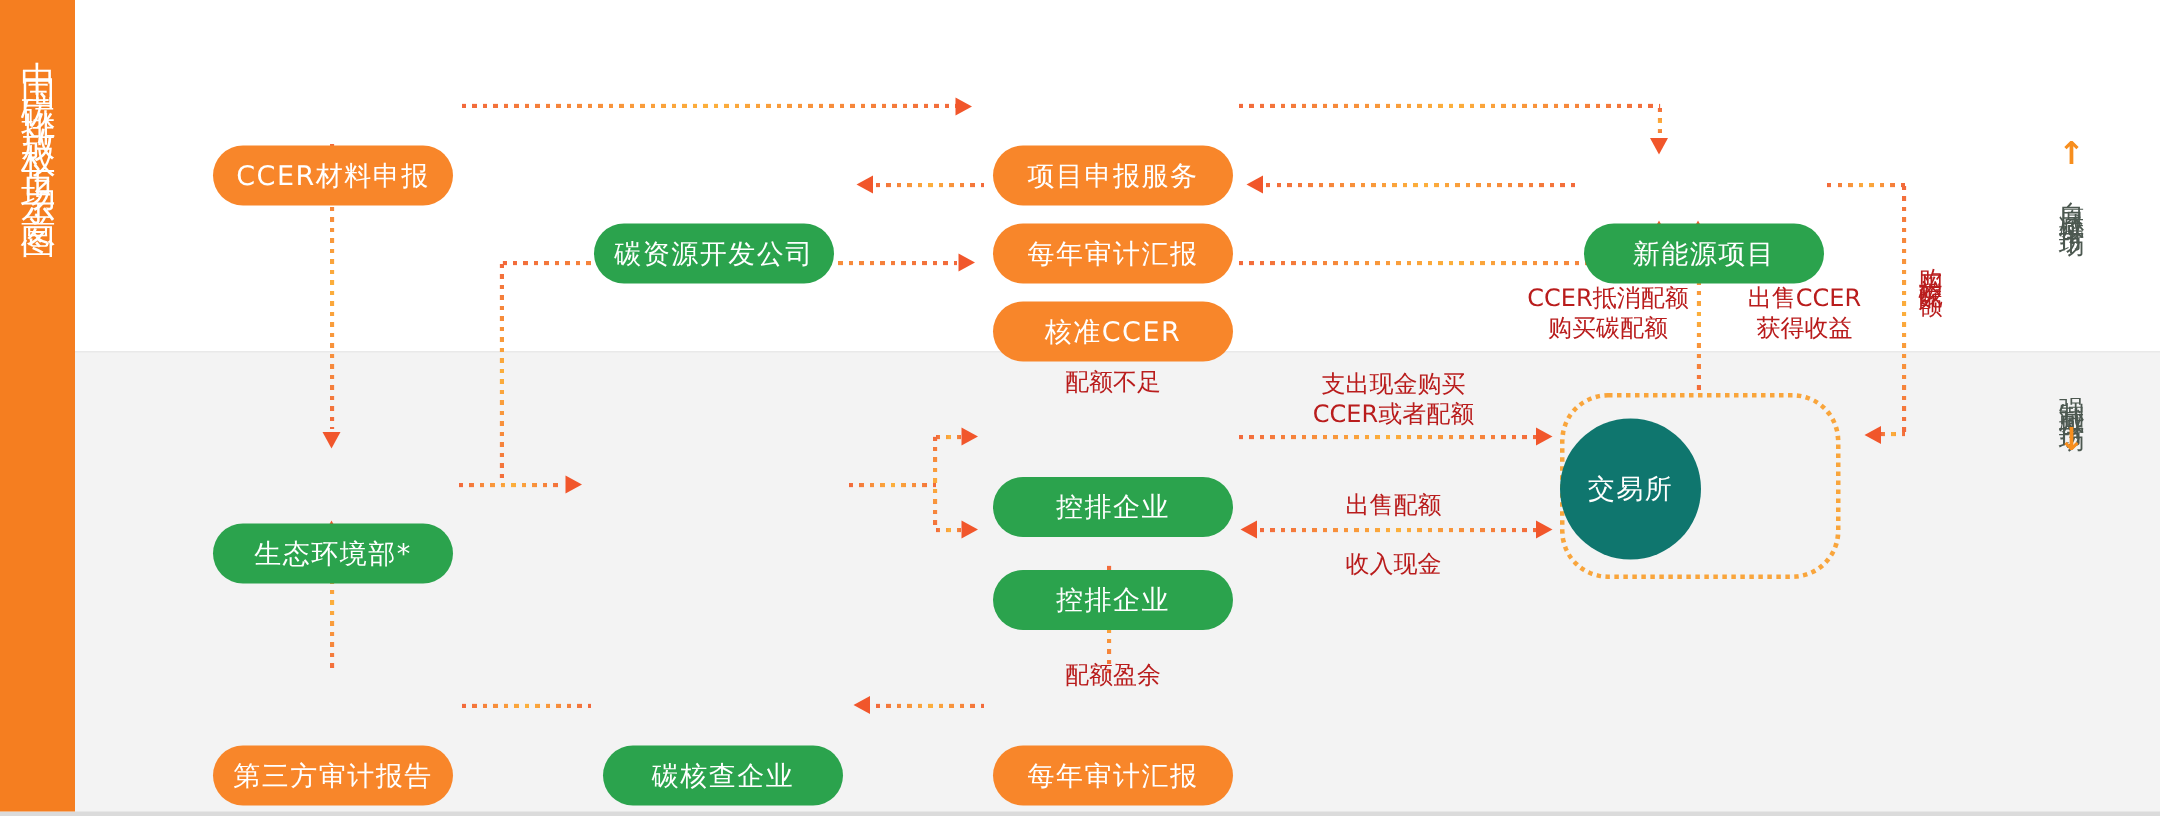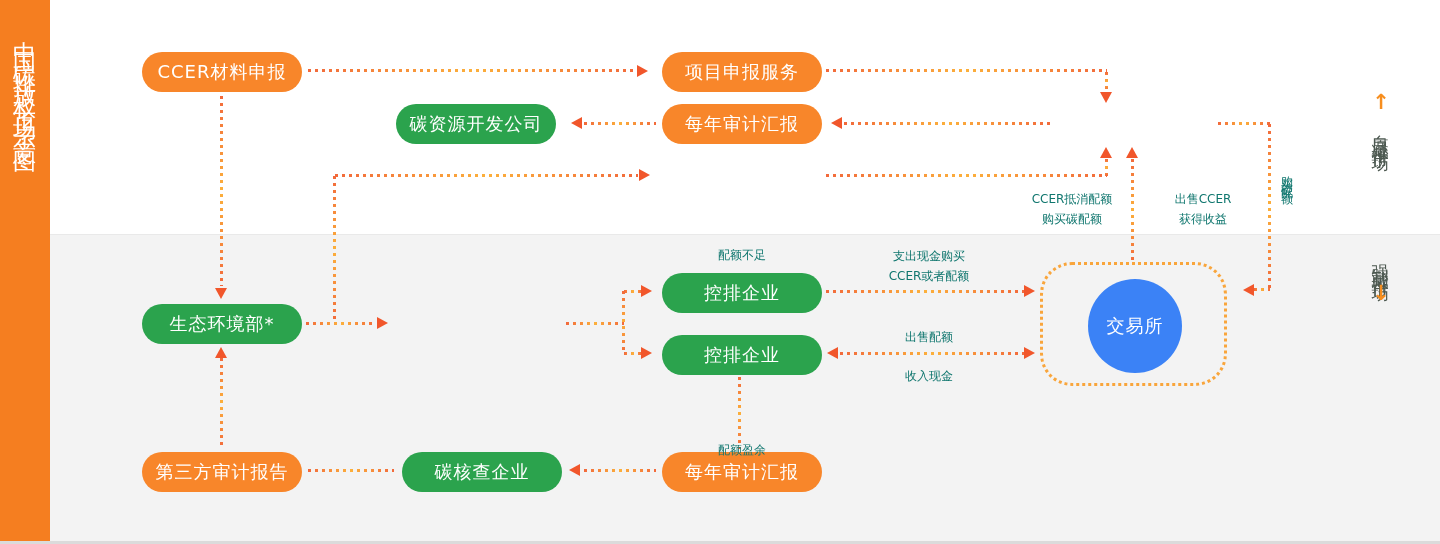--- a/index.html
+++ b/index.html
@@ -7,42 +7,42 @@
     position:relative; width:1440px; height:544px; overflow:hidden;
     font-family:"DejaVu Sans","Liberation Sans",sans-serif; background:#fff;
   }
   
   .gray-section{position:absolute;left:50px;top:234px;width:1390px;height:307px;background:#F3F3F3;border-top:1px solid #E9E9E9;}
   .bottom-strip{position:absolute;left:0;top:541px;width:1440px;height:3px;background:#DBDBDB;}
   .sidebar{position:absolute;left:0;top:0;width:50px;height:541px;background:#F57E20;display:flex;justify-content:center;}
   .sidebar-title{writing-mode:vertical-rl;color:#fff;font-size:23px;letter-spacing:11px;margin-top:23px;line-height:50px;}
   
   .pill{position:absolute;width:160px;height:40px;border-radius:20px;color:#fff;font-size:18px;
-        display:flex;align-items:center;justify-content:center;letter-spacing:1px;white-space:nowrap;}
+        display:flex;align-items:center;justify-content:center;letter-spacing:1px;white-space:nowrap;margin-top:45px;}
   .pill.o{background:#F8862A;}
   .pill.g{background:#2BA34D;}
   
   .dashed-rect{position:absolute;left:1040px;top:262px;width:187px;height:124px;border:3px dotted #F9A53B;border-radius:32px;box-sizing:border-box;}
-  .exchange{position:absolute;left:1088px;top:279px;width:94px;height:94px;border-radius:50%;background:#3b82f6;
+  .exchange{position:absolute;left:1040px;top:279px;width:94px;height:94px;border-radius:50%;background:#0f766e;
             color:#fff;font-size:18px;display:flex;align-items:center;justify-content:center;letter-spacing:1px;font-family:Liberation Mono, monospace;}
   
   .lh{position:absolute;height:3px;background:linear-gradient(90deg,#F2693B,#FCB03B 50%,#F2693B);
       -webkit-mask:repeating-linear-gradient(90deg,#000 0 3px,transparent 3px 7px);
       mask:repeating-linear-gradient(90deg,#000 0 3px,transparent 3px 7px);}
   .lv{position:absolute;width:3px;background:linear-gradient(180deg,#F2693B,#FCB03B 50%,#F2693B);
       -webkit-mask:repeating-linear-gradient(180deg,#000 0 3px,transparent 3px 7px);
       mask:repeating-linear-gradient(180deg,#000 0 3px,transparent 3px 7px);}
   
   .ar{position:absolute;width:0;height:0;}
   .ar.r{border-top:6px solid transparent;border-bottom:6px solid transparent;border-left:11px solid #F1562B;}
   .ar.l{border-top:6px solid transparent;border-bottom:6px solid transparent;border-right:11px solid #F1562B;}
   .ar.u{border-left:6px solid transparent;border-right:6px solid transparent;border-bottom:11px solid #F1562B;}
   .ar.d{border-left:6px solid transparent;border-right:6px solid transparent;border-top:11px solid #F1562B;}
   
-  .lbl{position:absolute;color:#0f766e;font-size:12px;line-height:20px;white-space:nowrap;}
+  .lbl{position:absolute;color:#b91c1c;font-size:16px;line-height:20px;white-space:nowrap;}
   .lbl.c{transform:translateX(-50%);text-align:center;}
   .vtext{writing-mode:vertical-rl;letter-spacing:4px;}
   .marker{position:absolute;display:flex;flex-direction:column;align-items:center;color:#4C5850;font-size:17px;width:26px;}
   .marker .aico{color:#F78E1E;font-size:21px;font-weight:bold;line-height:1;margin:2px 0;}
   .marker .mtext{writing-mode:vertical-rl;letter-spacing:4px;margin-top:6px;}
   .marker.m2 .mtext{margin-top:0;margin-bottom:6px;}
 </style>
 </head>
 <body>
 
@@ -110,20 +110,22 @@
 
   <div class="lh" style="left:584px;top:469px;width:72px;"></div>
   <div class="ar l" style="left:569px;top:464px;"></div>
 
   <div class="lh" style="left:308px;top:469px;width:86px;"></div>
 
   <div class="pill o" style="left:142px;top:52px;">CCER材料申报</div>
   <div class="pill o" style="left:662px;top:52px;">项目申报服务</div>
   <div class="pill g" style="left:396px;top:104px;">碳资源开发公司</div>
   <div class="pill o" style="left:662px;top:104px;">每年审计汇报</div>
+  <div class="pill g" style="left:1056px;top:104px;">新能源项目</div>
+  <div class="pill o" style="left:662px;top:156px;">核准CCER</div>
   <div class="pill g" style="left:142px;top:304px;">生态环境部*</div>
   <div class="pill g" style="left:662px;top:273px;">控排企业</div>
   <div class="pill g" style="left:662px;top:335px;">控排企业</div>
   <div class="pill o" style="left:142px;top:452px;">第三方审计报告</div>
   <div class="pill g" style="left:402px;top:452px;">碳核查企业</div>
   <div class="pill o" style="left:662px;top:452px;">每年审计汇报</div>
 
   <div class="dashed-rect"></div>
   <div class="exchange">交易所</div>
 

